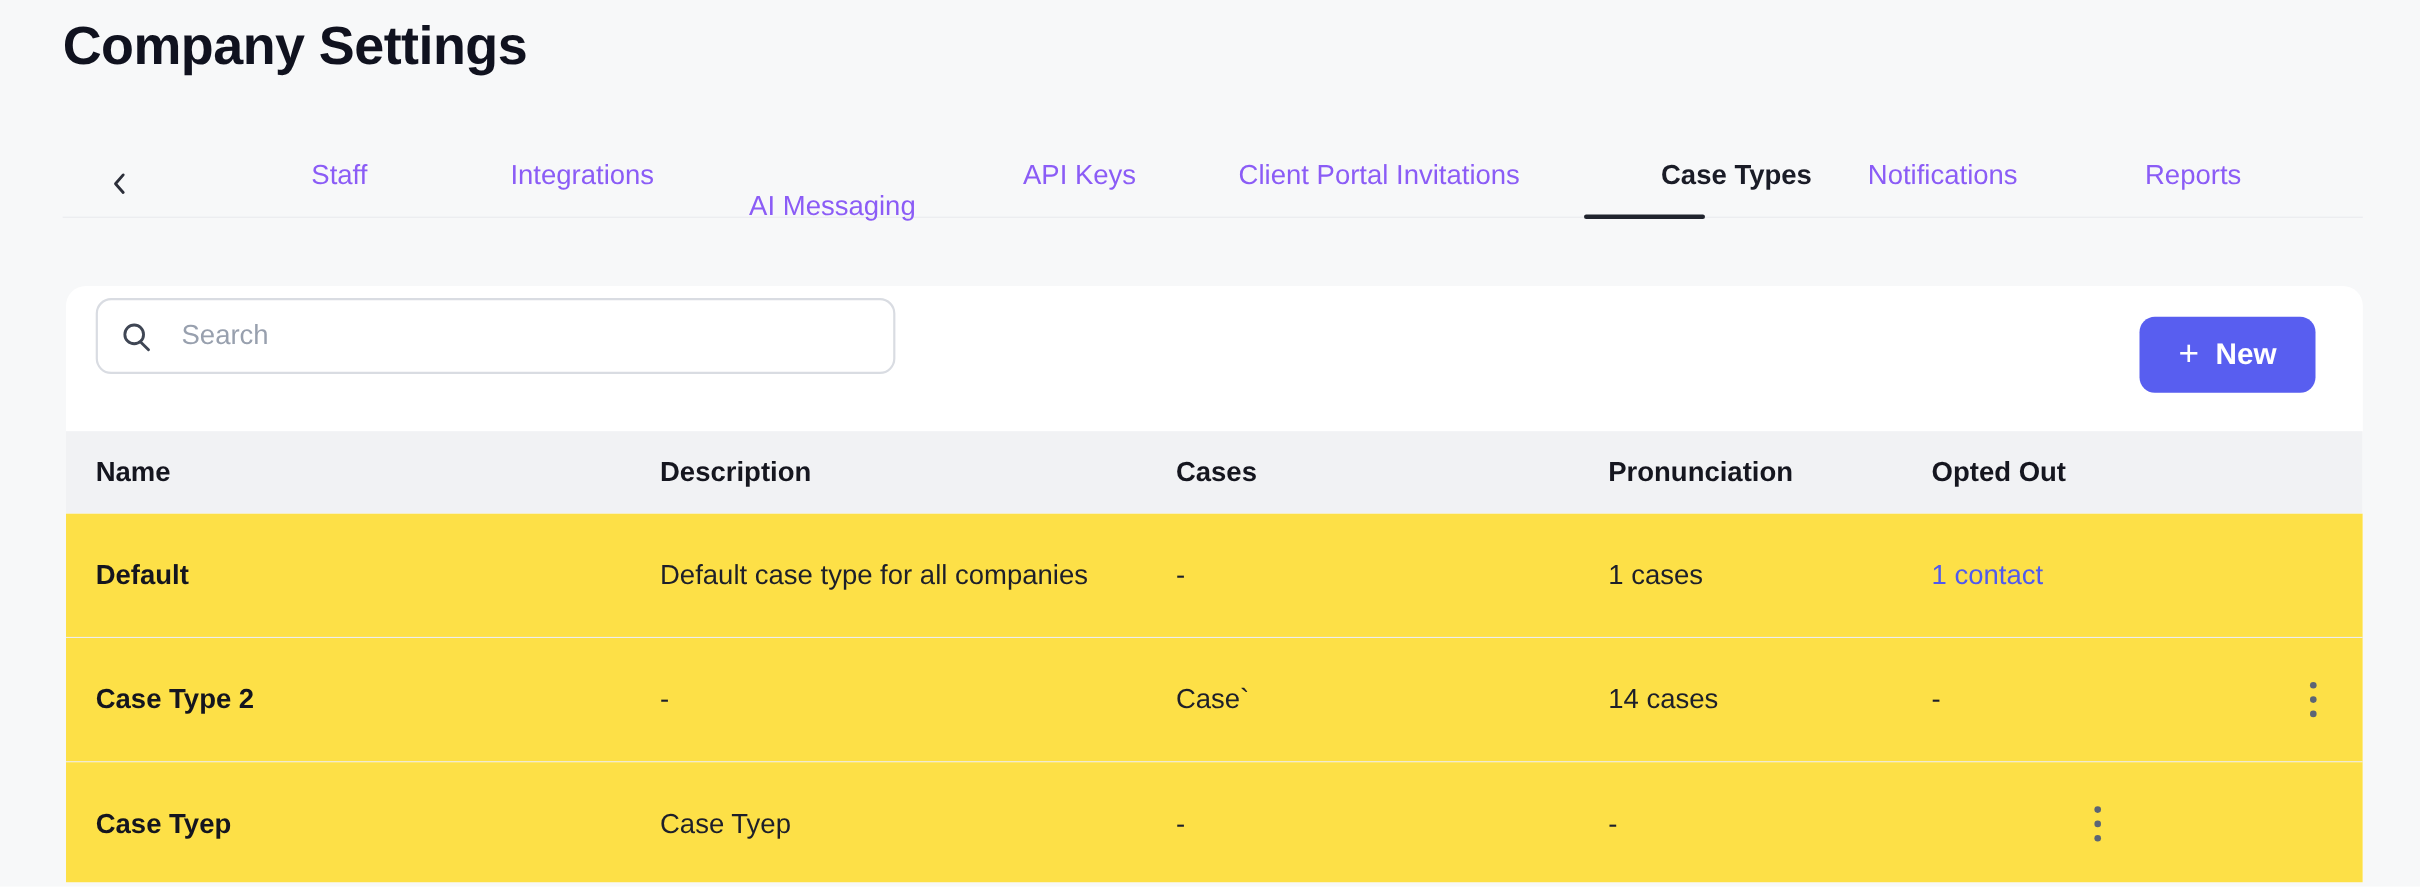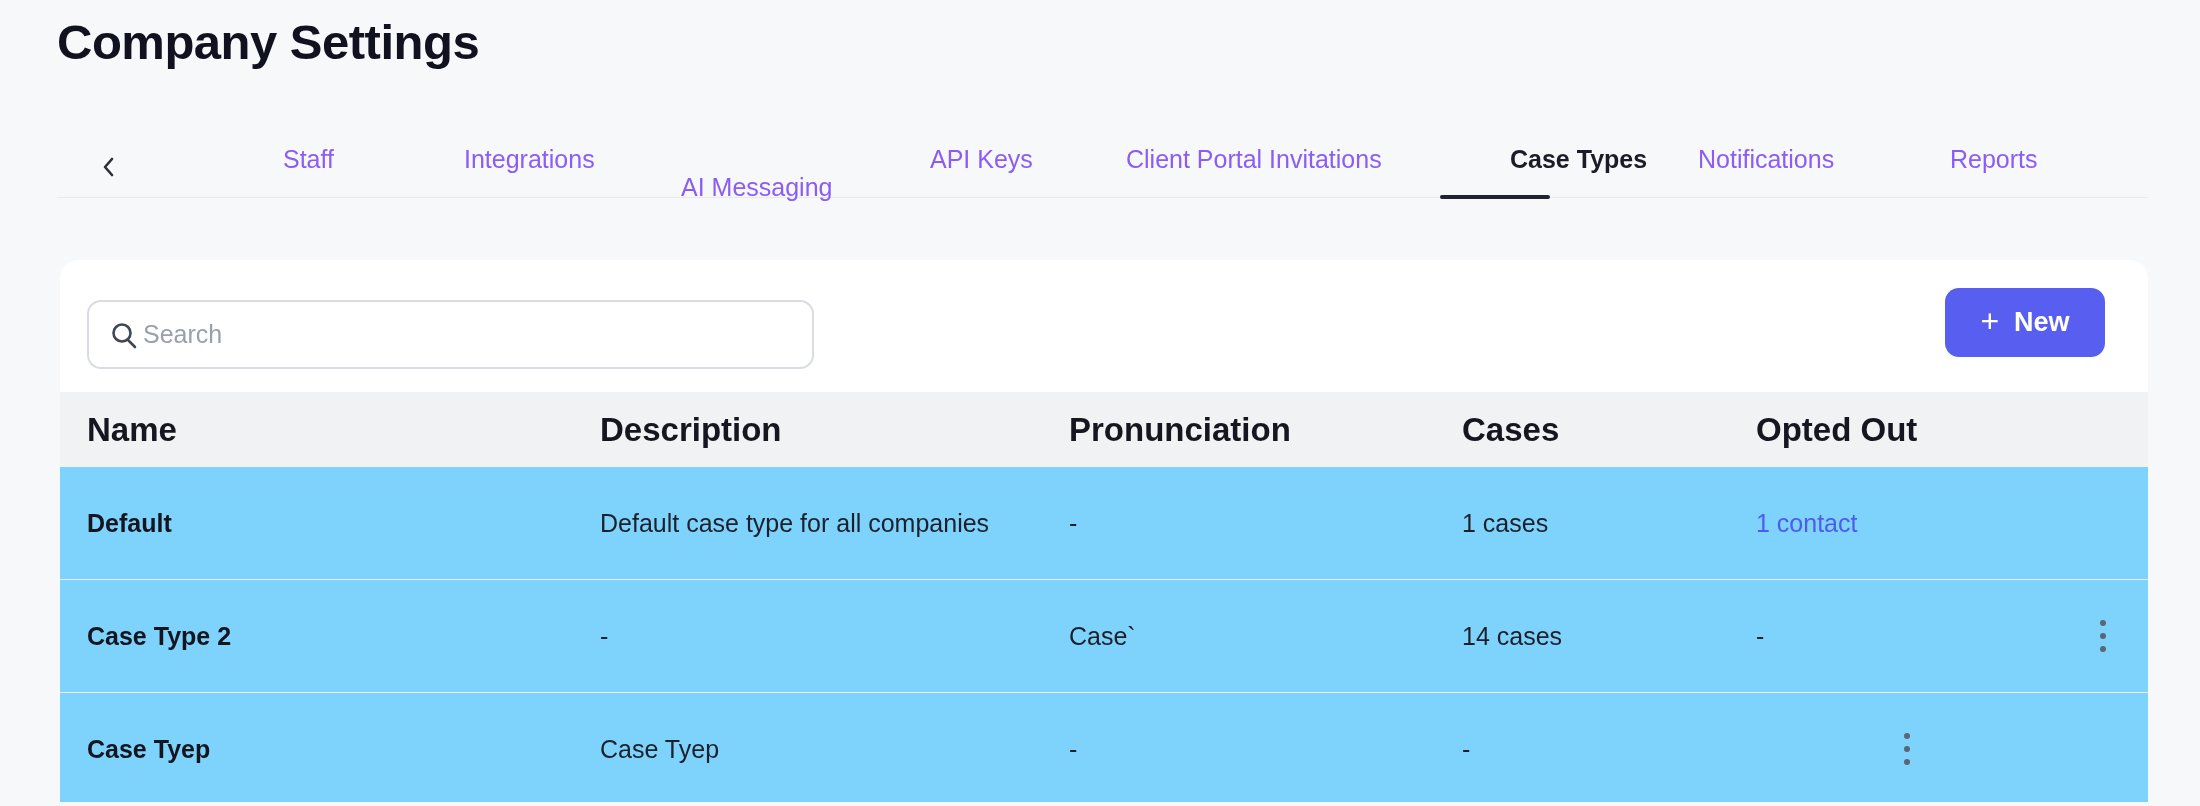--- a/index.html
+++ b/index.html
@@ -56,24 +56,24 @@
     position:absolute; left:60px; top:260px;
     width:2088px; height:542px;
     background:#ffffff;
     border-radius:18px 18px 0 0;
     overflow:hidden;
   }
 
   
   .toolbar { position:relative; height:132px; }
   .search-box {
-    position:absolute; left:27px; top:40px;
+    position:absolute; left:27px; top:11px;
     width:727px; height:69px;
     border:2px solid #d9dce2; border-radius:14px;
-    display:flex; align-items:center; gap:4px;
+    display:flex; align-items:center; gap:26px;
     padding:0 20px; background:#fff;
   }
   .search-box svg { flex:0 0 auto; }
   .search-box input {
     flex:1; border:none; outline:none;
     font-size:25px; color:#2b2e38; background:transparent;
     font-family:inherit;
   }
   .search-box input::placeholder { color:#98a0ae; }
   .new-button {
@@ -89,27 +89,27 @@
 
   
   .grid-row {
     display:grid;
     grid-template-columns:513px 469px 393px 294px 302px 1fr;
     padding-left:27px;
     align-items:center;
   }
   .thead {
     height:75px; background:#f1f2f4;
-    font-size:33px; font-weight:bold; color:#15161f;
+    font-size:25px; font-weight:bold; color:#15161f;
   }
   .trow {
     height:113px;
     font-size:25px; color:#1d1f2a;
     border-bottom:1px solid #ededf0;
-    background:#7dd3fc;
+    background:#fde047;
   }
   .cell-name { font-weight:bold; color:#14151f; }
   .contact-link { color:#4f5aef; text-decoration:none; cursor:pointer; }
   .kebab {
     width:44px; height:64px;
     display:flex; flex-direction:column; align-items:center; justify-content:center;
     gap:7px; background:none; border:none; cursor:pointer;
     justify-self:center;
   }
   .kebab i { width:6px; height:6px; border-radius:50%; background:#5c6575; display:block; }
@@ -149,22 +149,22 @@
     </div>
     <button class="new-button">
       <span class="plus">+</span>
       <span>New</span>
     </button>
   </div>
 
   <div class="grid-row thead">
     <div>Name</div>
     <div>Description</div>
+    <div>Cases</div>
     <div>Pronunciation</div>
-    <div>Cases</div>
     <div>Opted Out</div>
     <div></div>
   </div>
 
   <div class="grid-row trow">
     <div class="cell-name">Default</div>
     <div>Default case type for all companies</div>
     <div>-</div>
     <div>1 cases</div>
     <div><a class="contact-link">1 contact</a></div>

